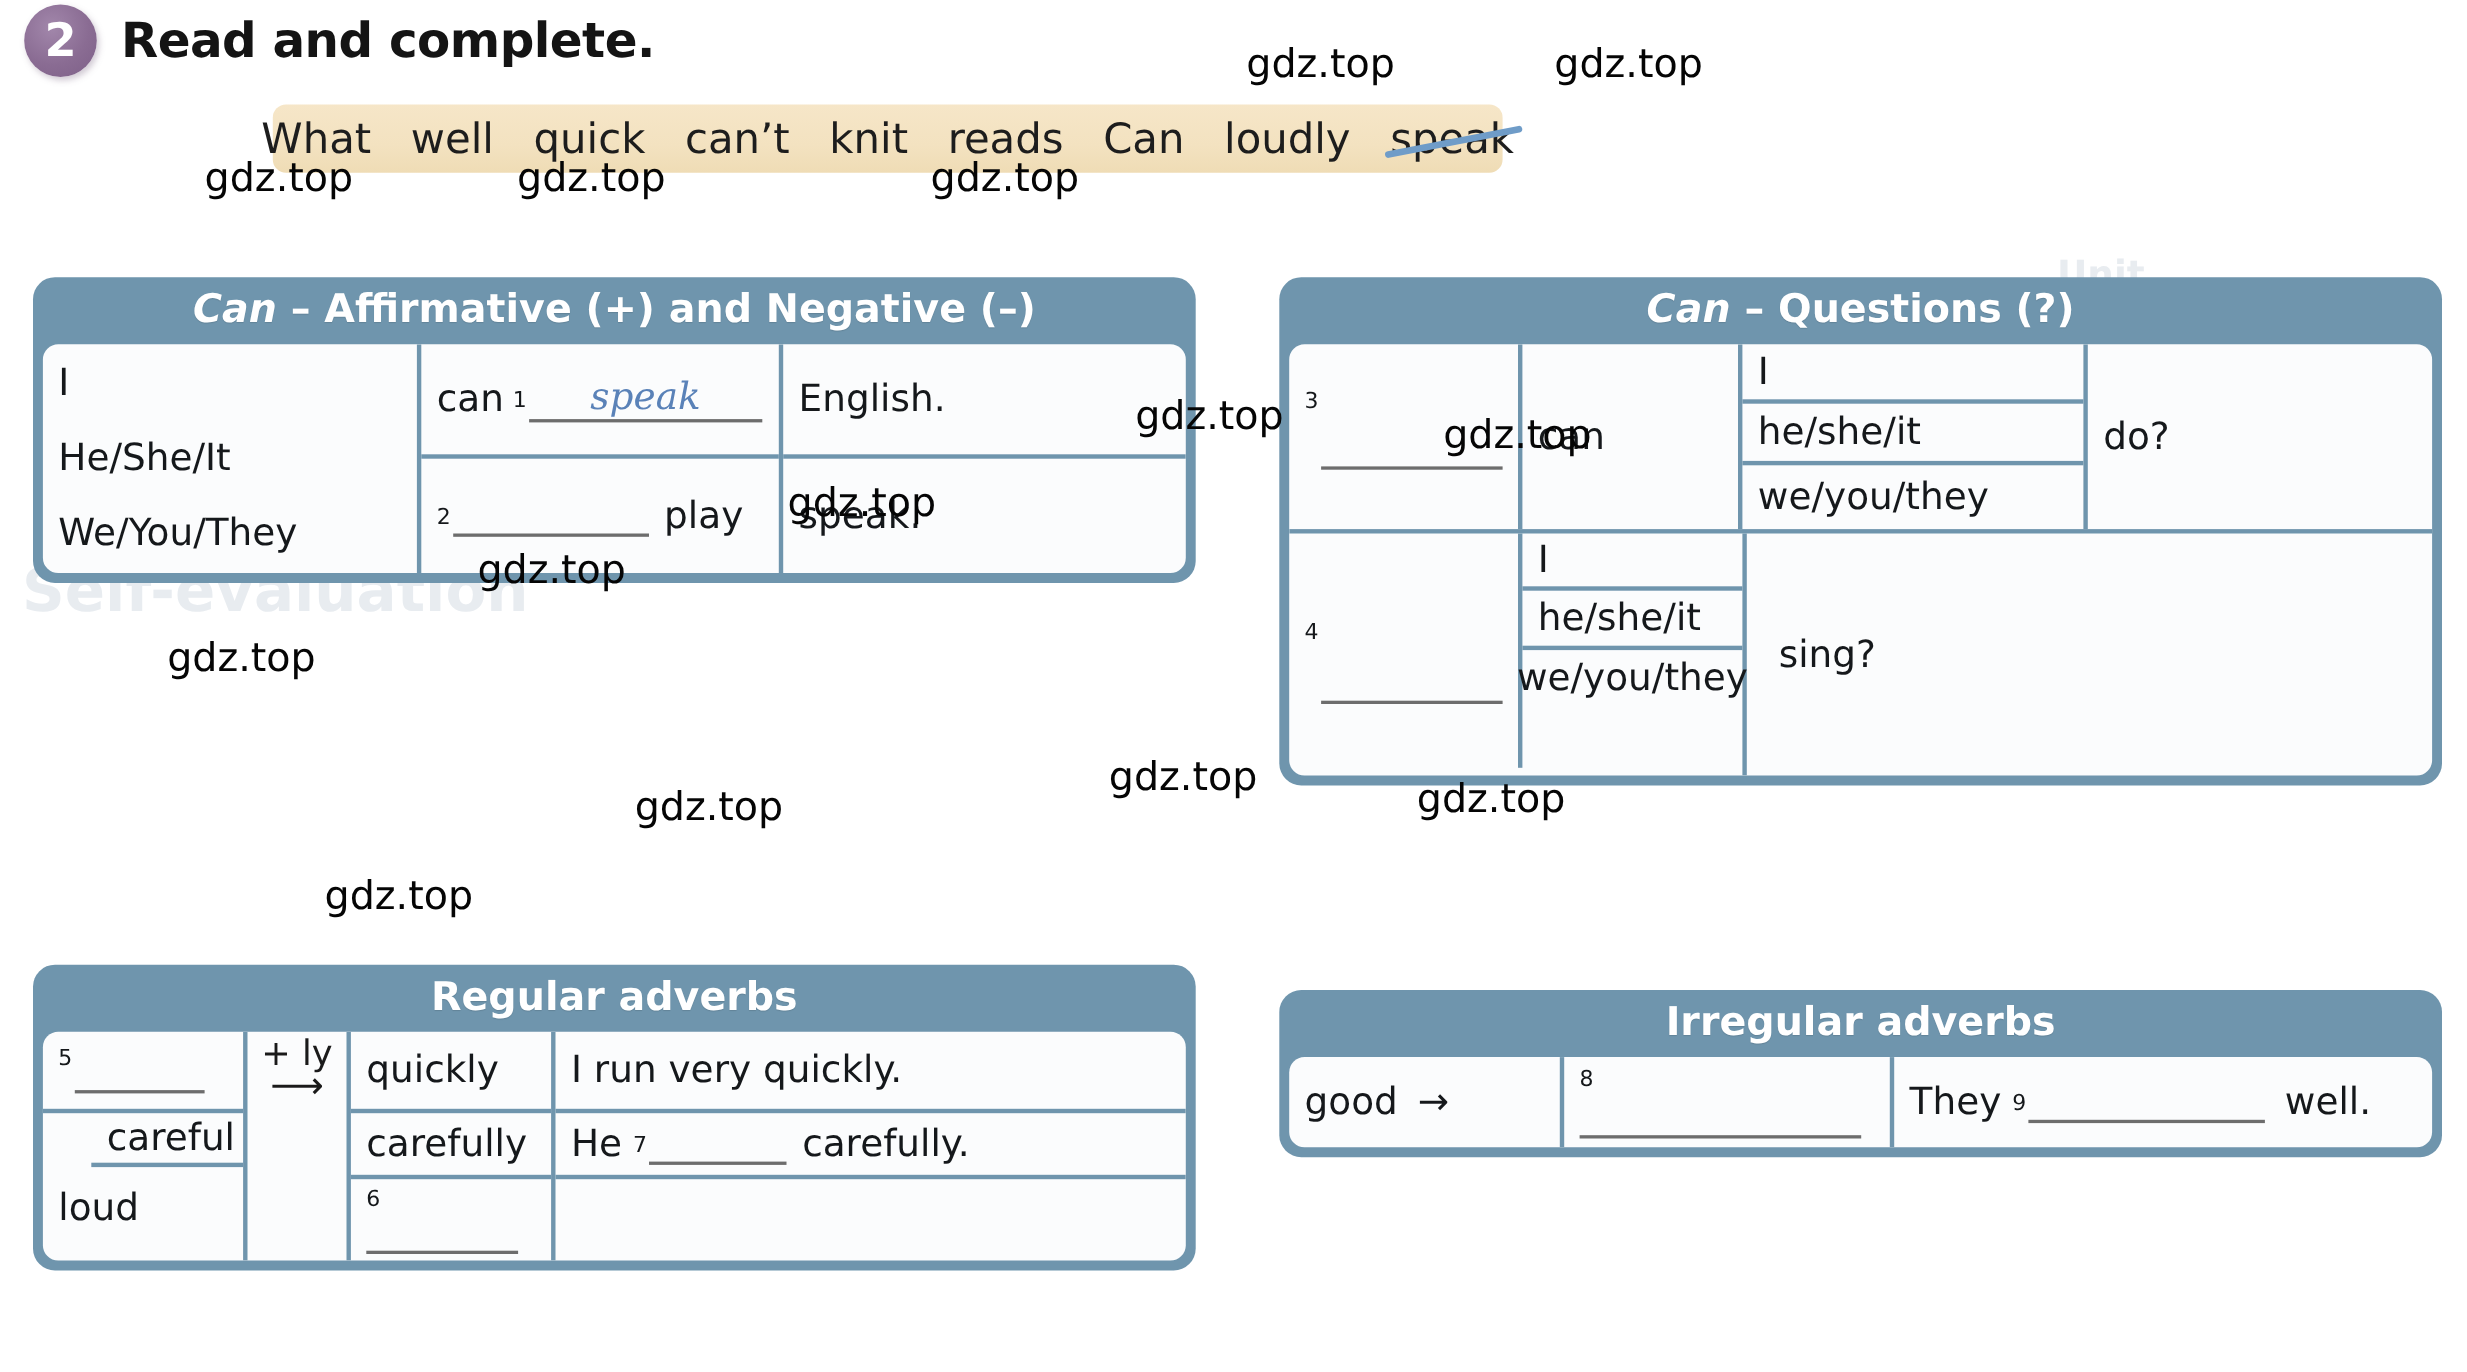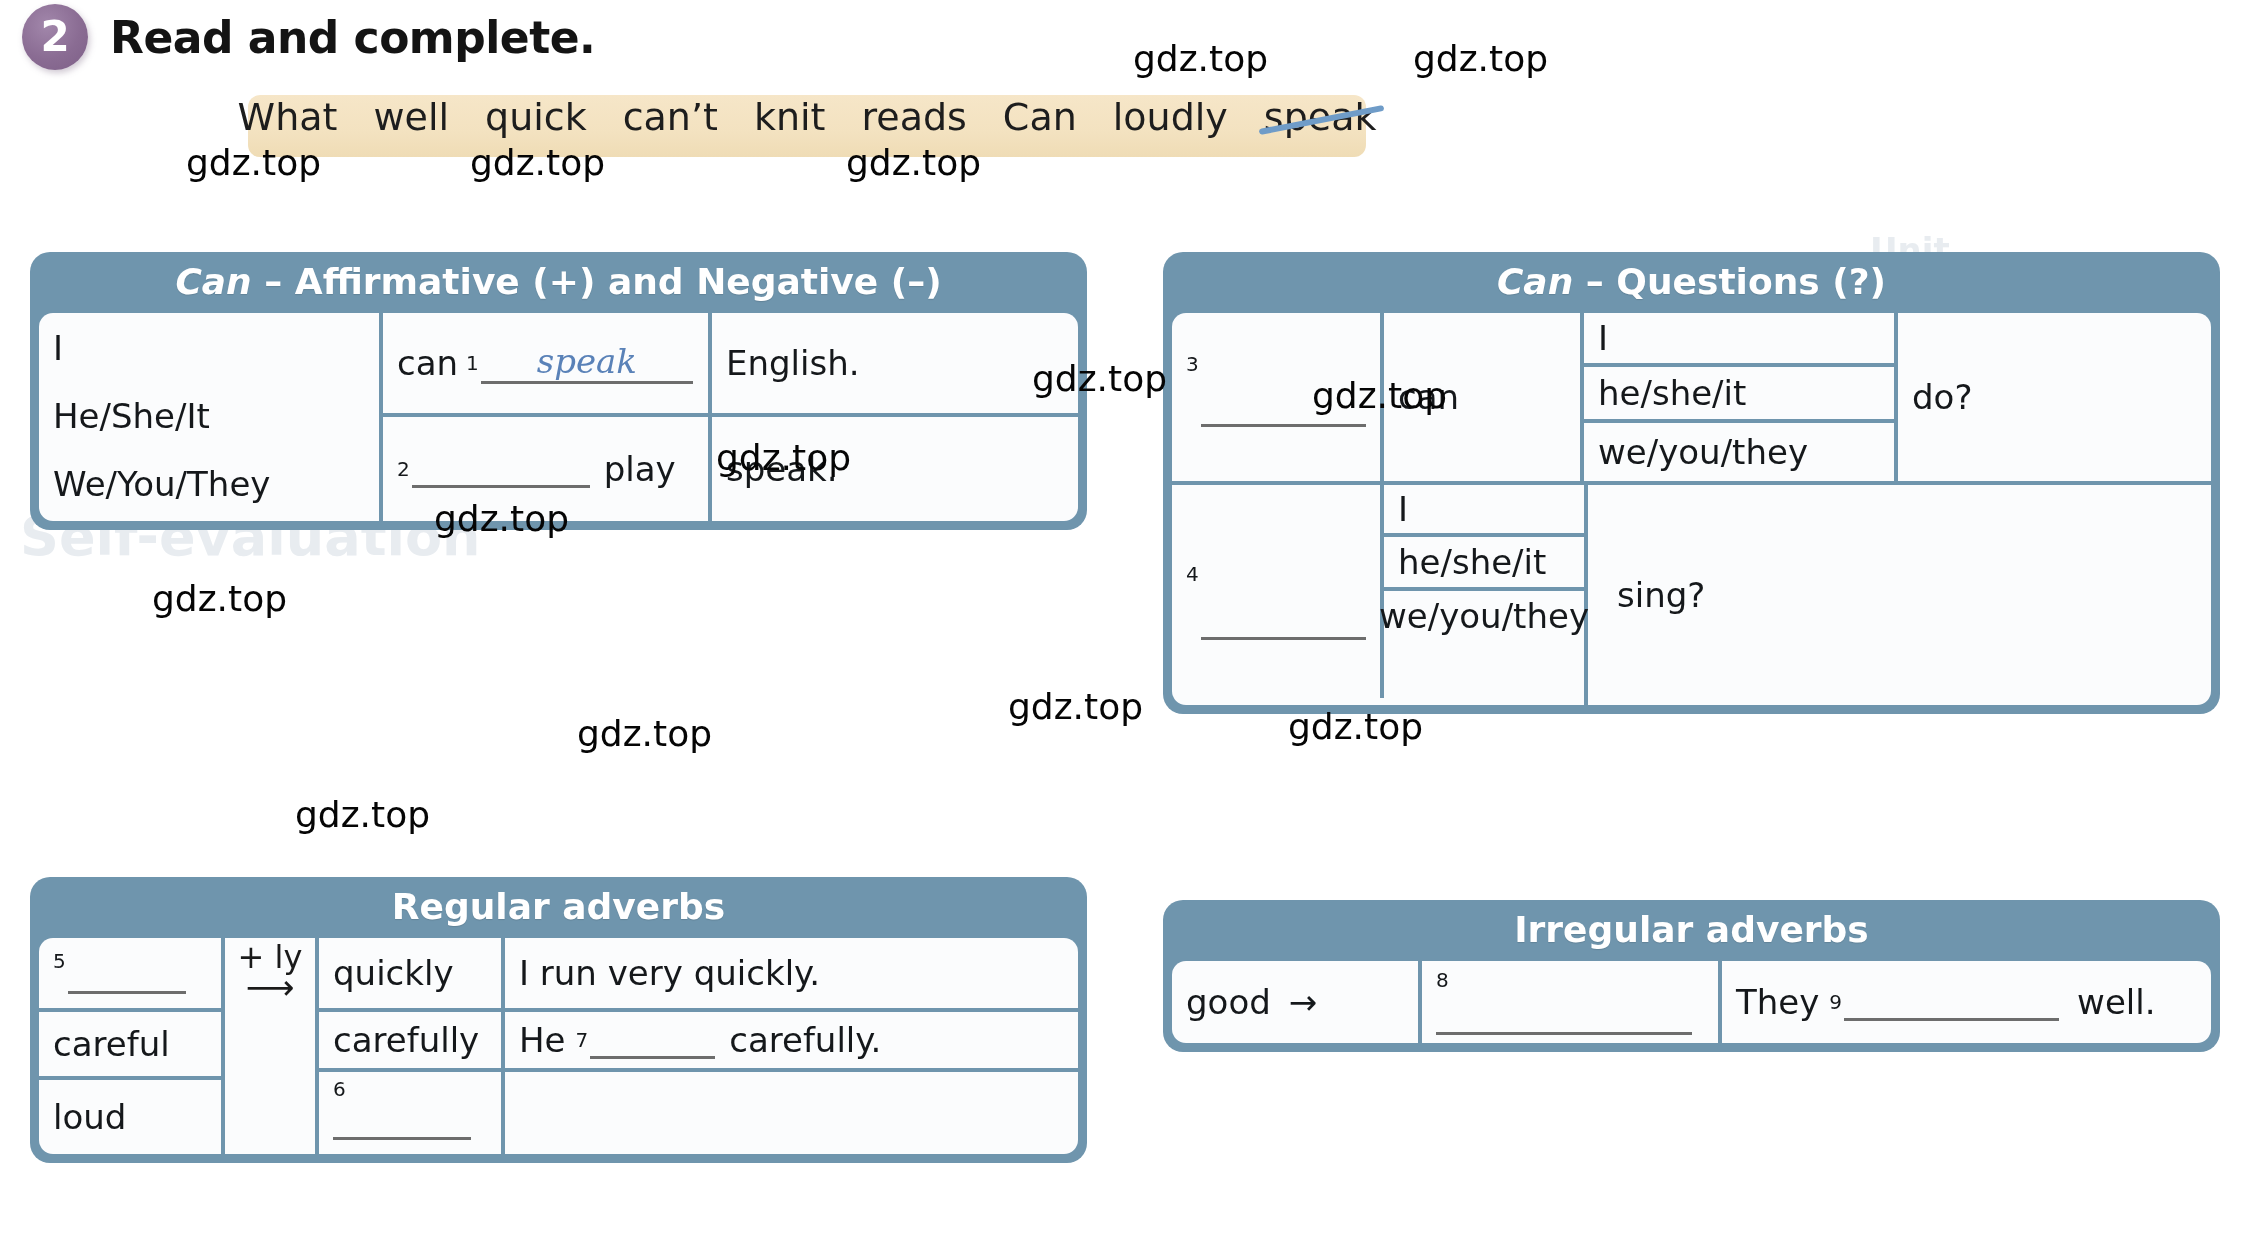--- a/index.html
+++ b/index.html
@@ -62,21 +62,21 @@
   
   #wordbank {
     position: absolute;
     left: 248px;
     top: 95px;
     width: 1118px;
     height: 62px;
     background: linear-gradient(180deg, #f6e6c8 0%, #f3e2c0 60%, #efdcb5 100%);
     border-radius: 12px;
     display: flex;
-    align-items: flex-start;
+    align-items: center;
     justify-content: center;
     gap: 36px;
     padding: 0 30px;
     box-sizing: border-box;
   }
   .bank-word {
     font-size: 38px;
     color: #1d1d1d;
     font-family: "DejaVu Sans", sans-serif;
     position: relative;
@@ -280,21 +280,21 @@
 
 <div class="gbox" style="left:30px; top:877px; width:1057px;">
   <div class="gbox-title">Regular adverbs</div>
   <div class="gbox-body">
 
     <div class="col bdr-r" style="width:182px;">
       <div class="cell" style="height:74px; align-items:center; border-bottom:4px solid #6f95ad;">
         <span class="sup" style="align-self:flex-start; margin-top:6px;">5</span>
         <span class="blank" style="width:118px; align-self:flex-end; margin-bottom:8px;"></span>
       </div>
-      <div class="cell bdr-b" style="height:68px;">careful</div>
+      <div class="cell bdr-b" style="height:49px;margin-left:44px;">careful</div>
       <div class="cell" style="height:74px;">loud</div>
     </div>
 
     <div class="col bdr-r arrowcell" style="width:90px;">
       <span class="plusly">+ ly</span>
       <span class="arrow-g">⟶</span>
     </div>
 
     <div class="col bdr-r" style="width:182px;">
       <div class="cell bdr-b" style="height:74px;">quickly</div>

